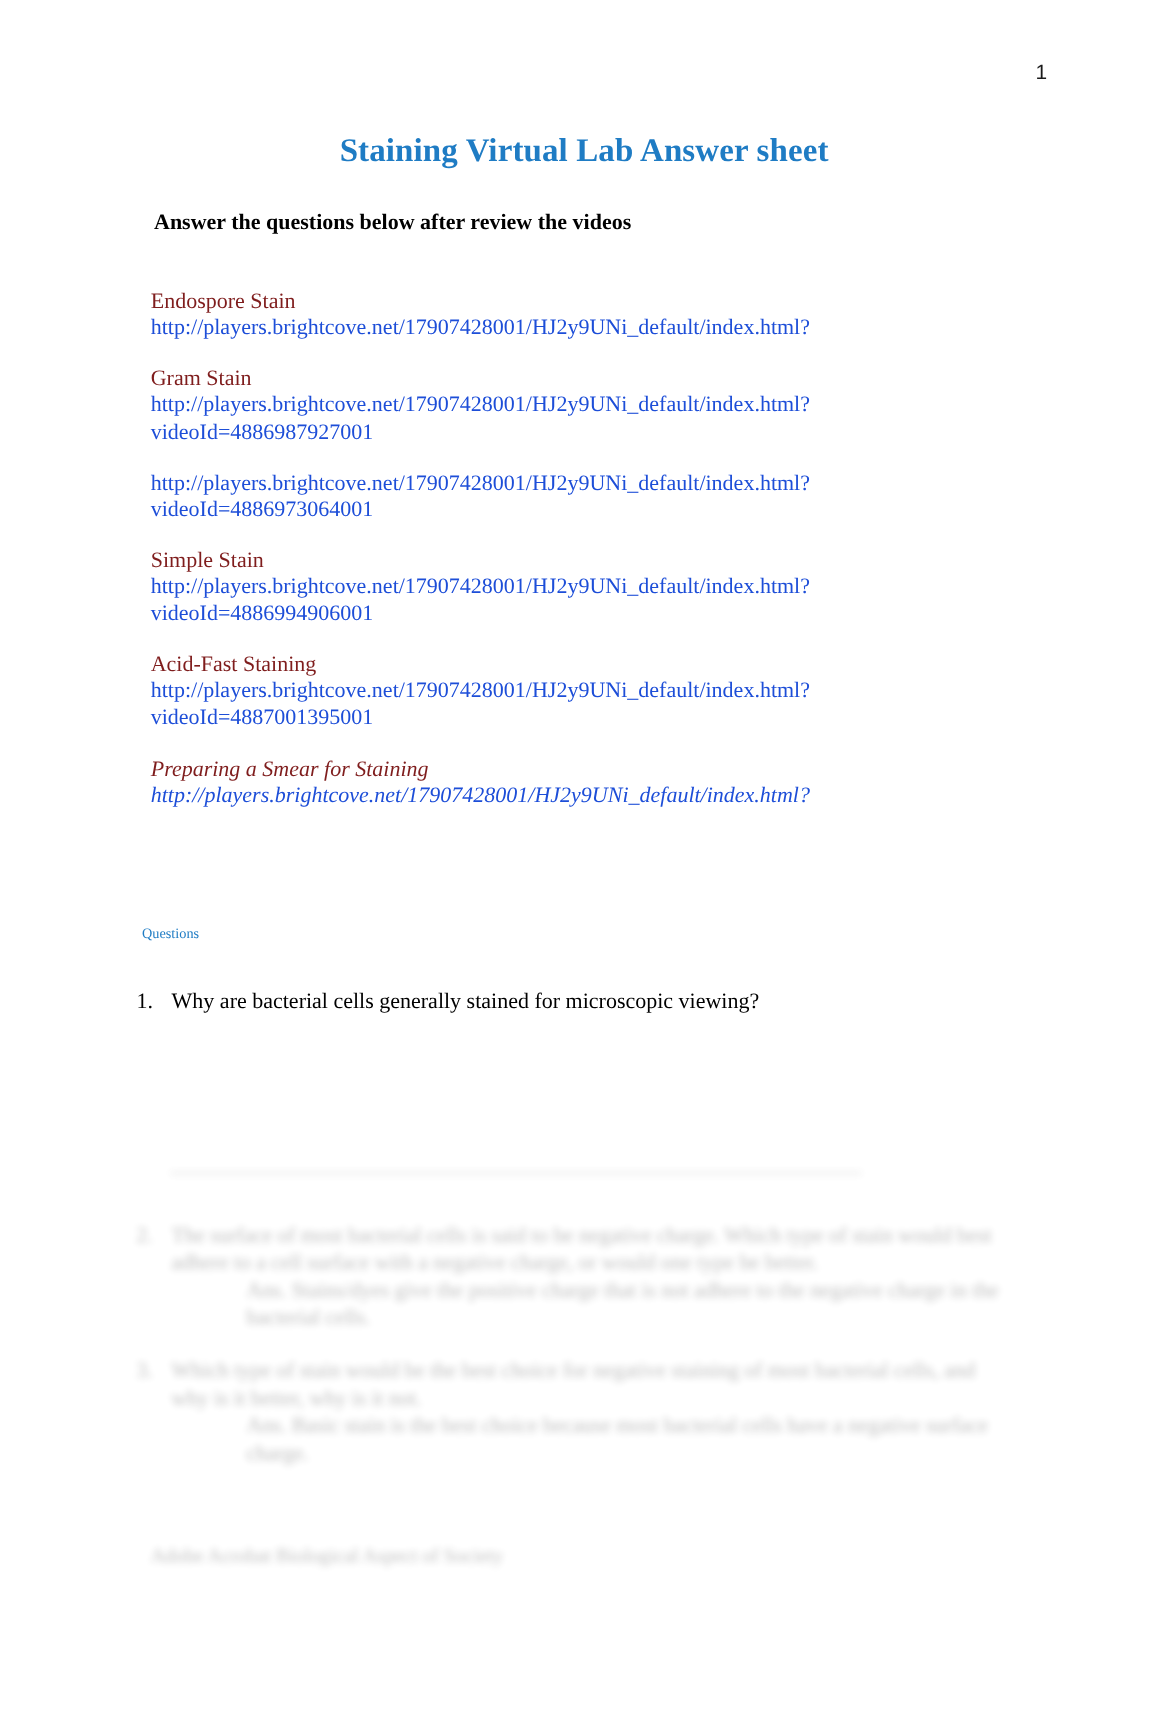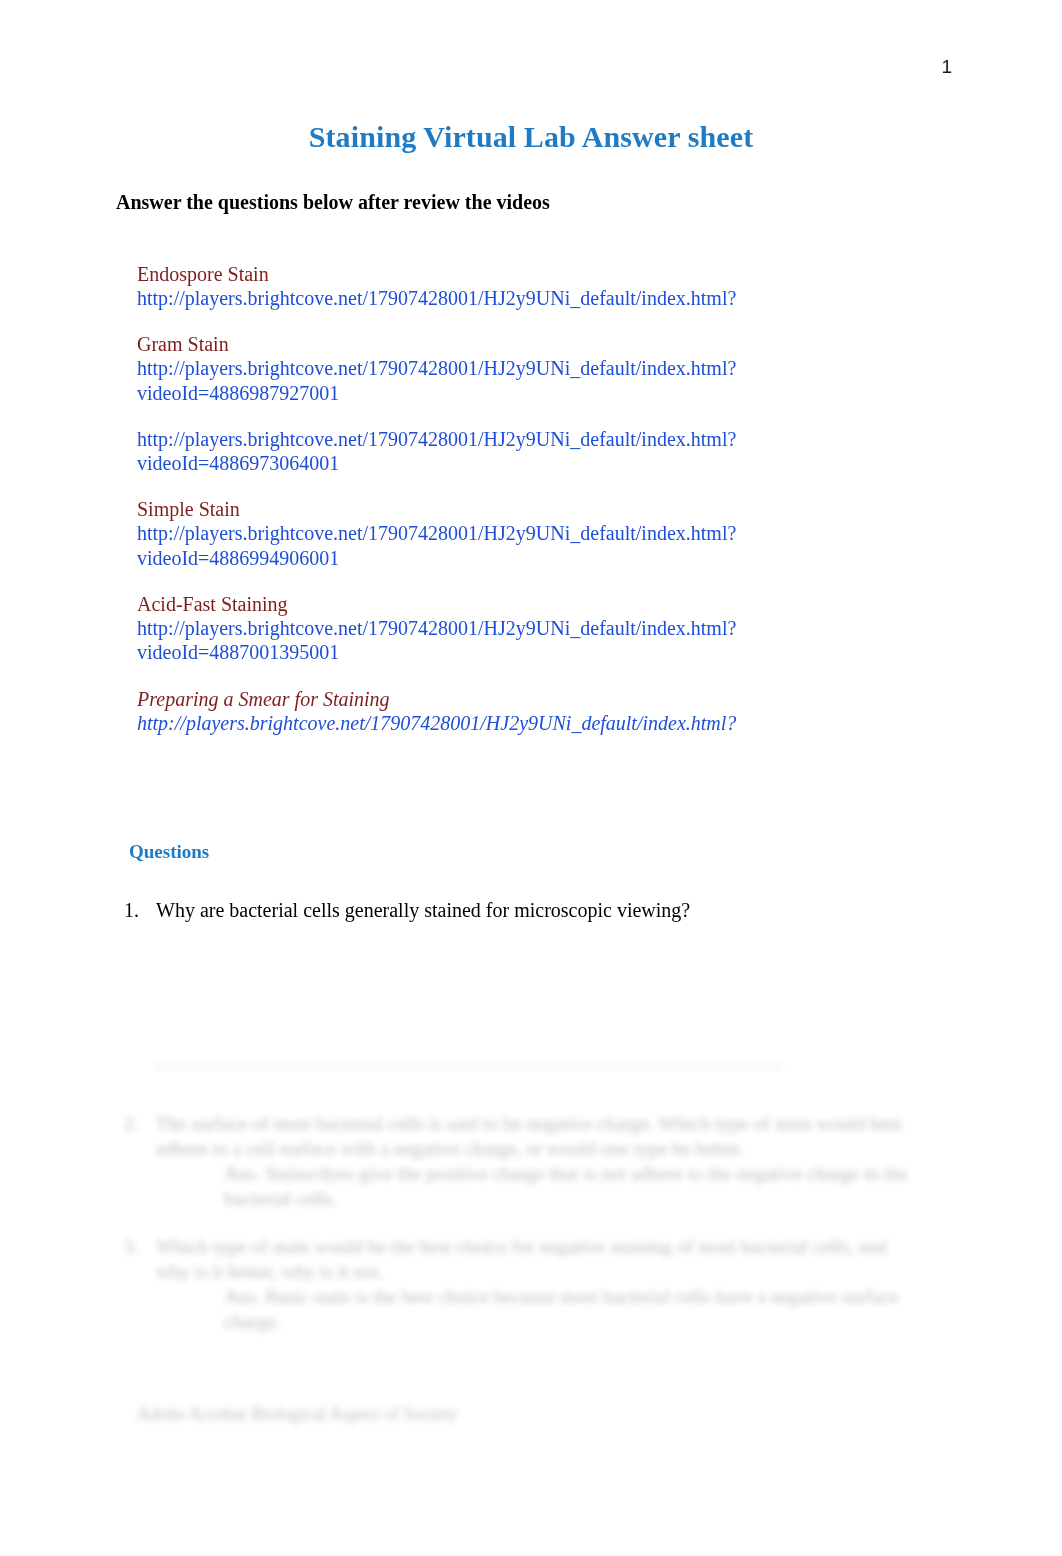--- a/index.html
+++ b/index.html
@@ -43,21 +43,21 @@
     font-size: 30px;
     font-weight: bold;
     color: #1f7cc4;
     letter-spacing: 0.1px;
   }
 
   
   .instruction {
     position: absolute;
     top: 191px;
-    left: 116px;
+    left: 140px;
     font-size: 20px;
     font-weight: bold;
     color: #000000;
   }
 
   
   .video-list {
     position: absolute;
     top: 262px;
     left: 137px;
@@ -86,22 +86,22 @@
   }
   .video-url .url-line {
     display: block;
   }
 
   
   .questions-heading {
     position: absolute;
     top: 841px;
     left: 129px;
-    font-size: 19px;
-    font-weight: bold;
+    font-size: 13px;
+    font-weight: normal;
     color: #1f7cc4;
   }
 
   
   .question-one {
     position: absolute;
     top: 898px;
     left: 124px;
     width: 780px;
     font-size: 20px;

